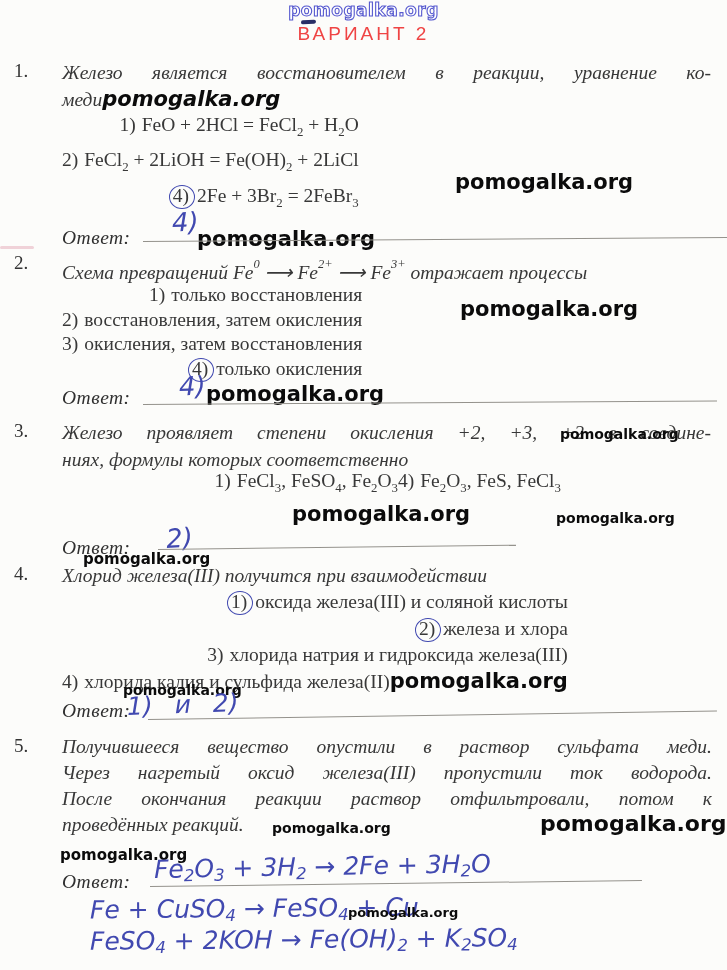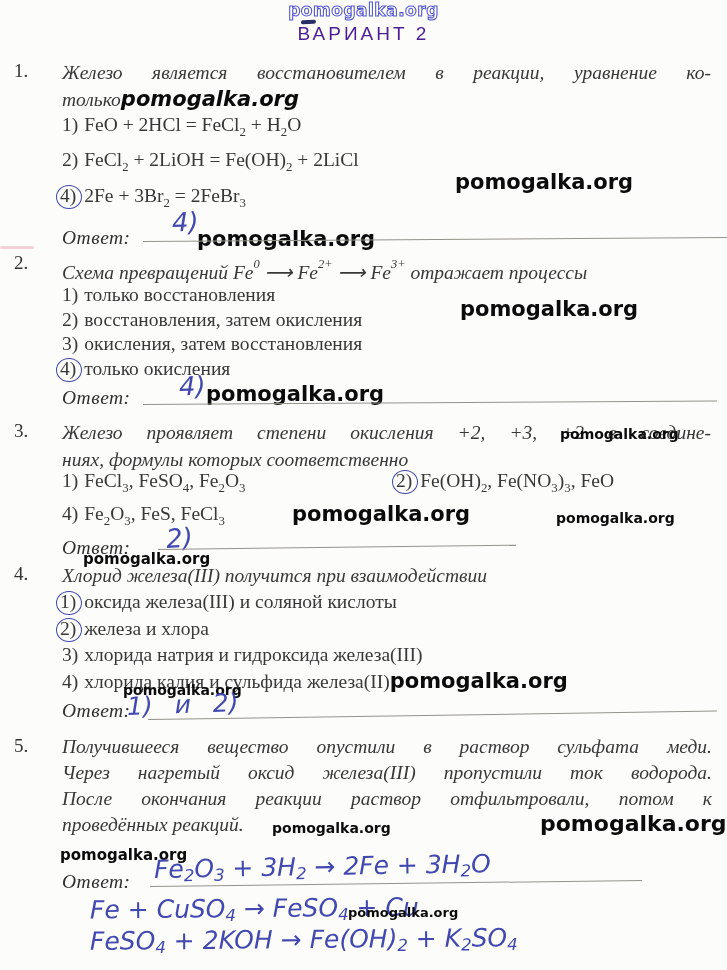--- a/index.html
+++ b/index.html
@@ -8,21 +8,21 @@
     background:#fcfcfa;overflow:hidden;
     font-family:"Liberation Serif",serif;
     color:var(--print-text,#383838);
   }
   .abs{position:absolute;}
   
   .qnum{font-size:19px;color:#343434;}
   .qtext{font-size:19.5px;line-height:27px;font-style:italic;}
   .just{text-align:justify;text-align-last:justify;}
   .opts{font-size:19.5px;}
-  .opt{white-space:nowrap;}
+  .opt{white-space:nowrap;text-align:right;}
   .optnum{margin-right:6px;}
   .circ{
     display:inline-block;border:1.7px solid var(--ink-blue,#4149b0);
     border-radius:50%;padding:0 5px 2px 3px;margin:-3px 2px -3px -6px;line-height:1.05;
   }
   sub{font-size:66%;vertical-align:-20%;}
   sup{font-size:64%;vertical-align:40%;}
   
   .ans-label{font-style:italic;font-size:19.5px;letter-spacing:.5px;color:#303030;}
   .hw{
@@ -33,39 +33,39 @@
   
   .wm{
     font-family:"DejaVu Sans",sans-serif;font-weight:700;line-height:1;
     color:var(--watermark-black,#0b0b0b);white-space:nowrap;
   }
   .wm-outline{
     font-family:"DejaVu Sans",sans-serif;font-weight:700;font-size:17px;letter-spacing:.5px;
     color:#ffffff;-webkit-text-stroke:1.1px var(--watermark-outline-blue,#5659cf);
   }
   .title{
-    font-family:"Liberation Sans",sans-serif;font-size:19px;letter-spacing:3px;color:#4c1d95;
+    font-family:"Liberation Sans",sans-serif;font-size:19px;letter-spacing:3px;color:#ef4444;
   }
   .ink-mark{background:#2a2e66;border-radius:2px;transform:rotate(-3deg);}
   .artifact{background:#e9bcc6;opacity:.65;border-radius:2px;}
 </style>
 </head>
 <body>
 
 <div class="page">
 
   <div class="abs wm-outline" style="left:0;right:0;top:2;text-align:center;">pomogalka.org</div>
   <div class="abs ink-mark" style="left:301px;top:20px;width:15px;height:4px;"></div>
   <div class="abs title" style="left:0;right:0;top:23px;text-align:center;">ВАРИАНТ 2</div>
   <div class="abs artifact" style="left:0;top:246px;width:34px;height:3px;"></div>
 
   <div class="abs qnum" style="left:14px;top:60px;">1.</div>
   <div class="abs qtext" style="left:62px;top:59px;width:649px;">
     <div class="just">Железо является восстановителем в реакции, уравнение ко-</div>
-    <div><span>только</span><span class="wm" style="font-size:21px;">pomogalka.org</span></div>
+    <div><span>меди</span><span class="wm" style="font-size:21px;">pomogalka.org</span></div>
   </div>
   <div class="abs opts" style="left:62px;top:111px;line-height:27px;">
     <div class="opt"><span class="optnum">1)</span><span>FeO + 2HCl = FeCl<sub>2</sub> + H<sub>2</sub>O</span></div>
     <div class="opt"><span class="optnum">2)</span><span>FeCl<sub>2</sub> + 2LiOH = Fe(OH)<sub>2</sub> + 2LiCl</span></div>
     <div class="opt"><span class="optnum circ">4)</span><span>2Fe + 3Br<sub>2</sub> = 2FeBr<sub>3</sub></span></div>
   </div>
   <div class="abs wm" style="left:455px;top:172px;font-size:21px;">pomogalka.org</div>
   <div class="abs ans-label" style="left:62px;top:227px;">Ответ:</div>
   <div class="abs hw" style="left:172px;top:207px;font-size:26px;transform:rotate(-2deg);">4)</div>
   <div class="abs wm" style="left:197px;top:229px;font-size:21px;">pomogalka.org</div>
@@ -85,21 +85,20 @@
   <div class="abs wm" style="left:206px;top:384px;font-size:21px;">pomogalka.org</div>
   <div class="abs line" style="left:143px;top:404px;width:574px;transform:rotate(-0.35deg);"></div>
 
   <div class="abs qnum" style="left:14px;top:420px;">3.</div>
   <div class="abs qtext" style="left:62px;top:419px;width:649px;">
     <div class="just">Железо проявляет степени окисления +2, +3, +2 в соедине-</div>
     <div>ниях, формулы которых соответственно</div>
   </div>
   <div class="abs opts" style="left:62px;top:468px;line-height:26px;display:grid;grid-template-columns:336px auto;">
     <div class="opt"><span class="optnum">1)</span><span>FeCl<sub>3</sub>, FeSO<sub>4</sub>, Fe<sub>2</sub>O<sub>3</sub></span></div>
-    <div class="opt"><span class="optnum circ">2)</span><span>Fe(OH)<sub>2</sub>, Fe(NO<sub>3</sub>)<sub>3</sub>, FeO</span></div>
     <div class="opt"><span class="optnum">4)</span><span>Fe<sub>2</sub>O<sub>3</sub>, FeS, FeCl<sub>3</sub></span></div>
   </div>
   <div class="abs wm" style="left:560px;top:427px;font-size:14px;">pomogalka.org</div>
   <div class="abs wm" style="left:292px;top:504px;font-size:21px;">pomogalka.org</div>
   <div class="abs wm" style="left:556px;top:511px;font-size:14px;">pomogalka.org</div>
   <div class="abs ans-label" style="left:62px;top:537px;">Ответ:</div>
   <div class="abs hw" style="left:166px;top:523px;font-size:26px;transform:rotate(-4deg);">2)</div>
   <div class="abs line" style="left:158px;top:549px;width:358px;transform:rotate(-0.7deg);"></div>
   <div class="abs wm" style="left:83px;top:552px;font-size:15px;">pomogalka.org</div>
 

